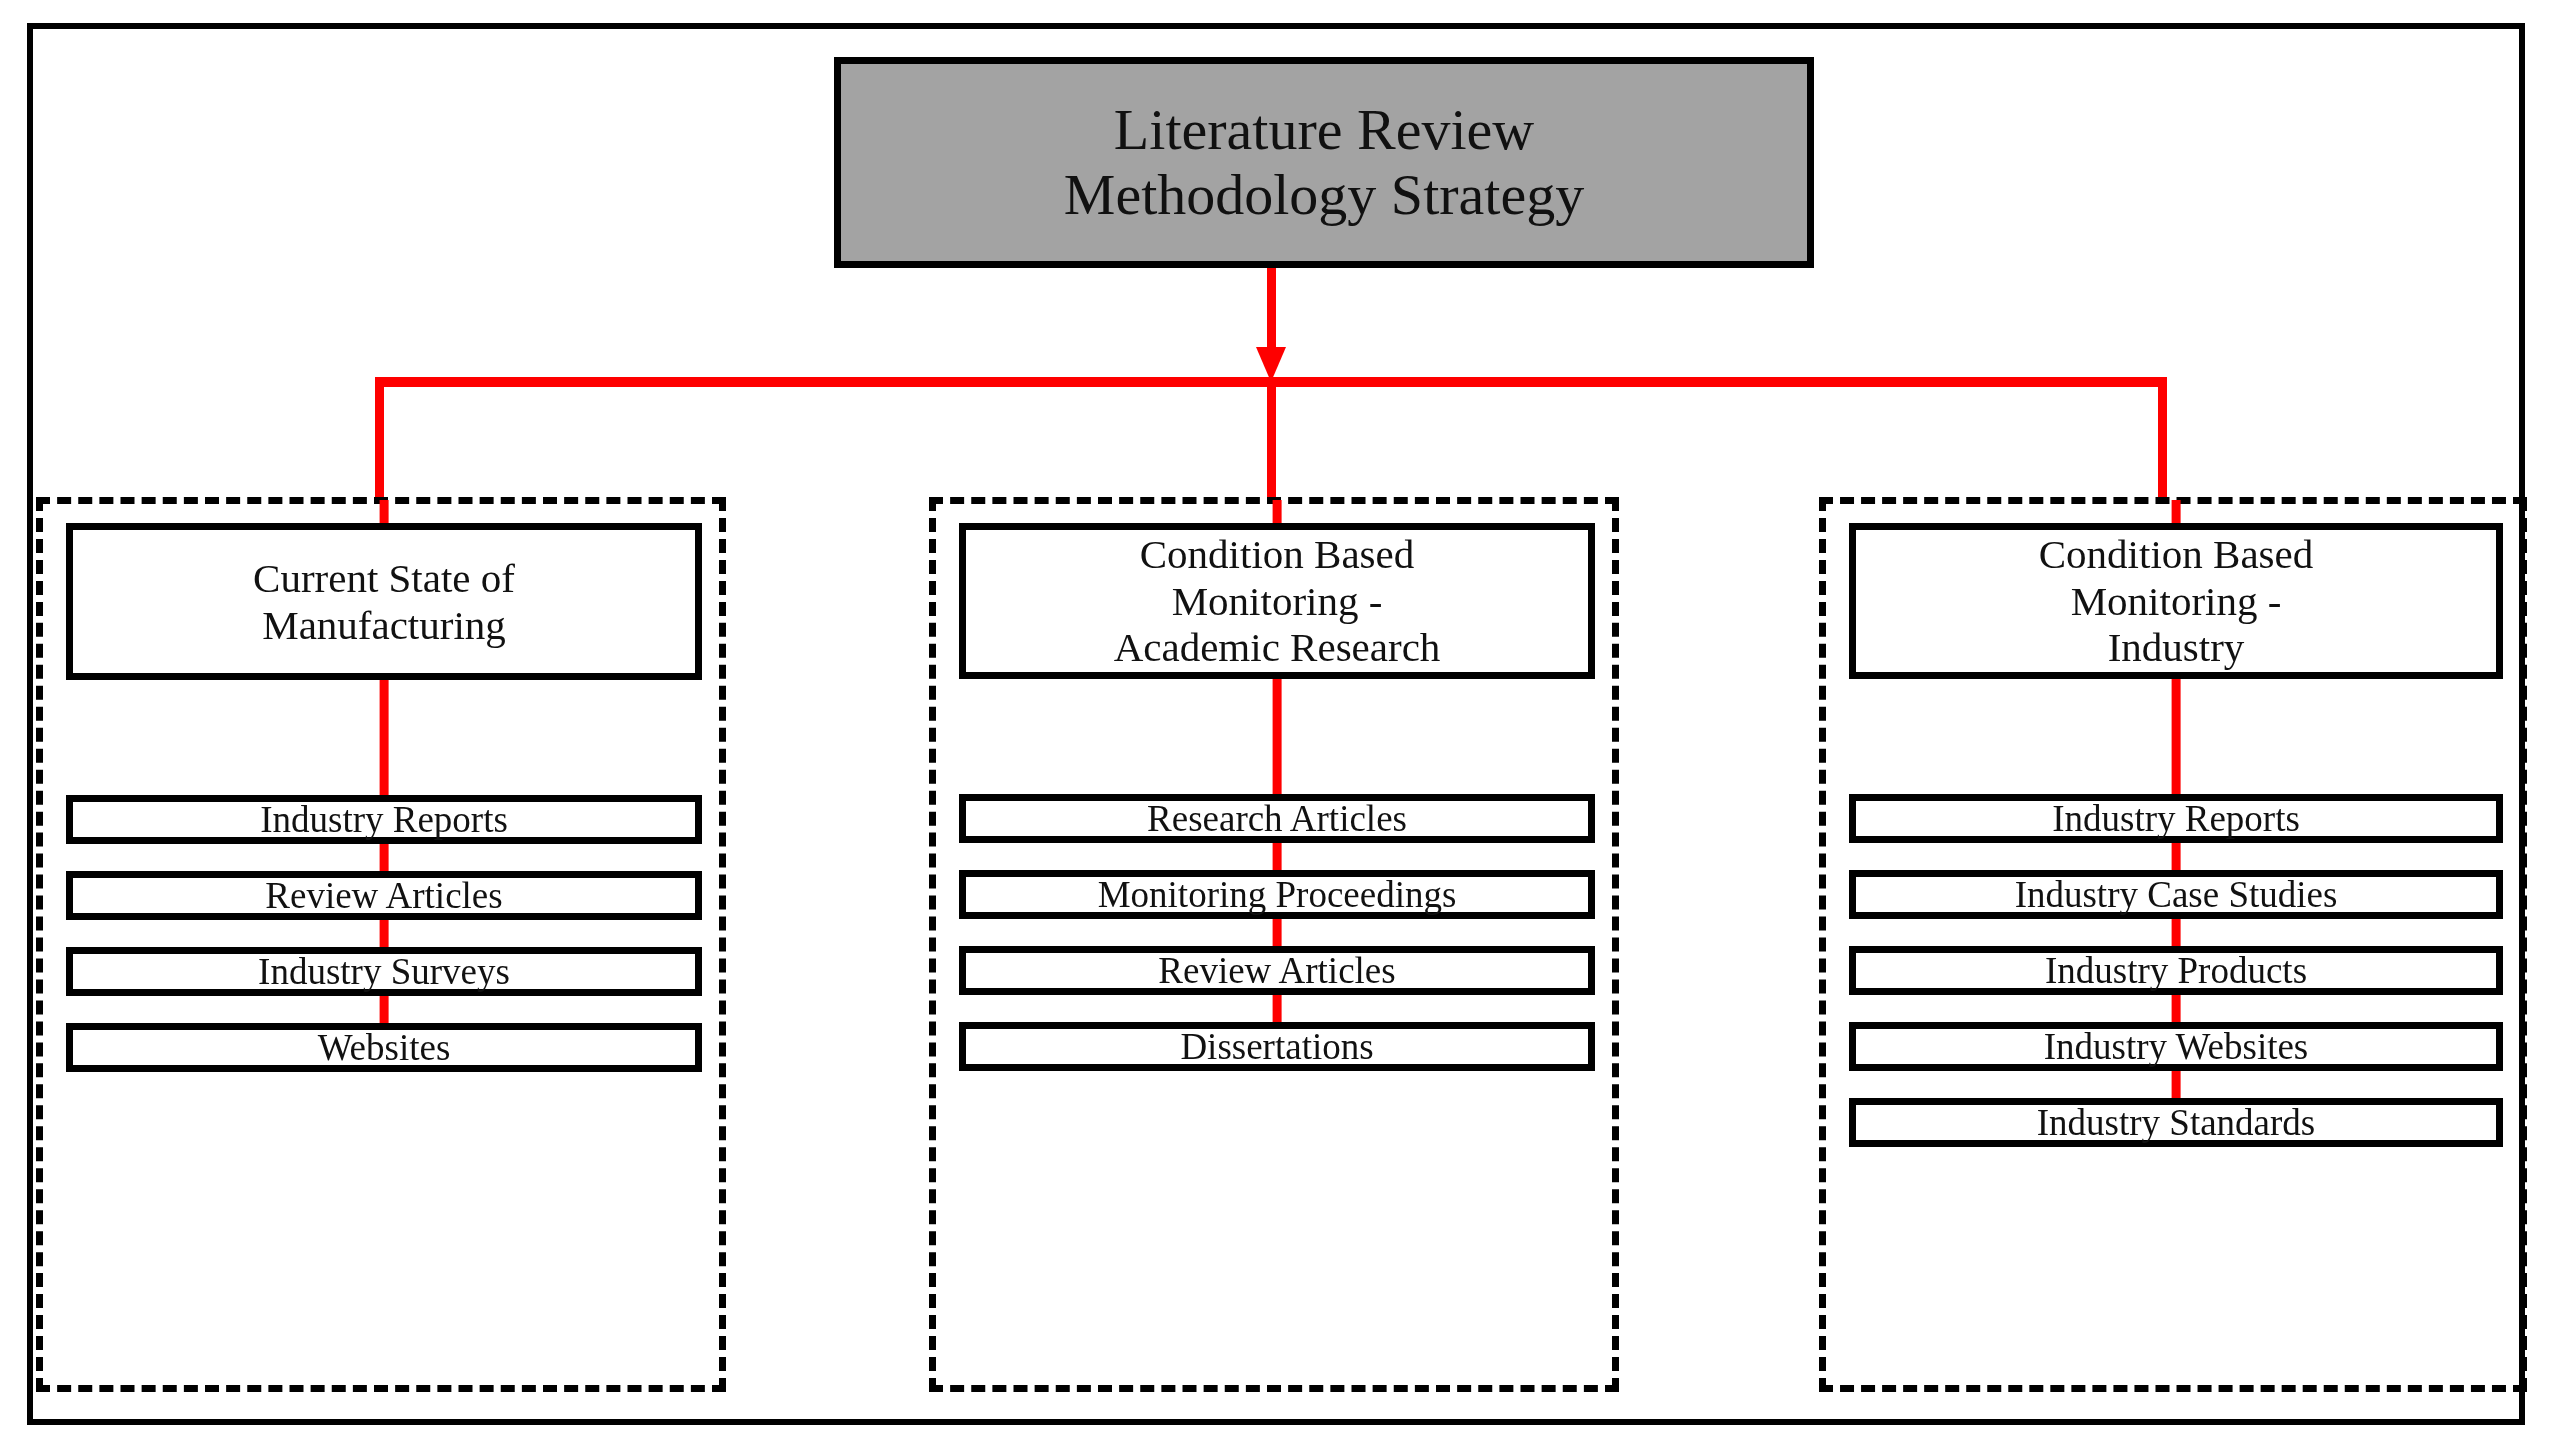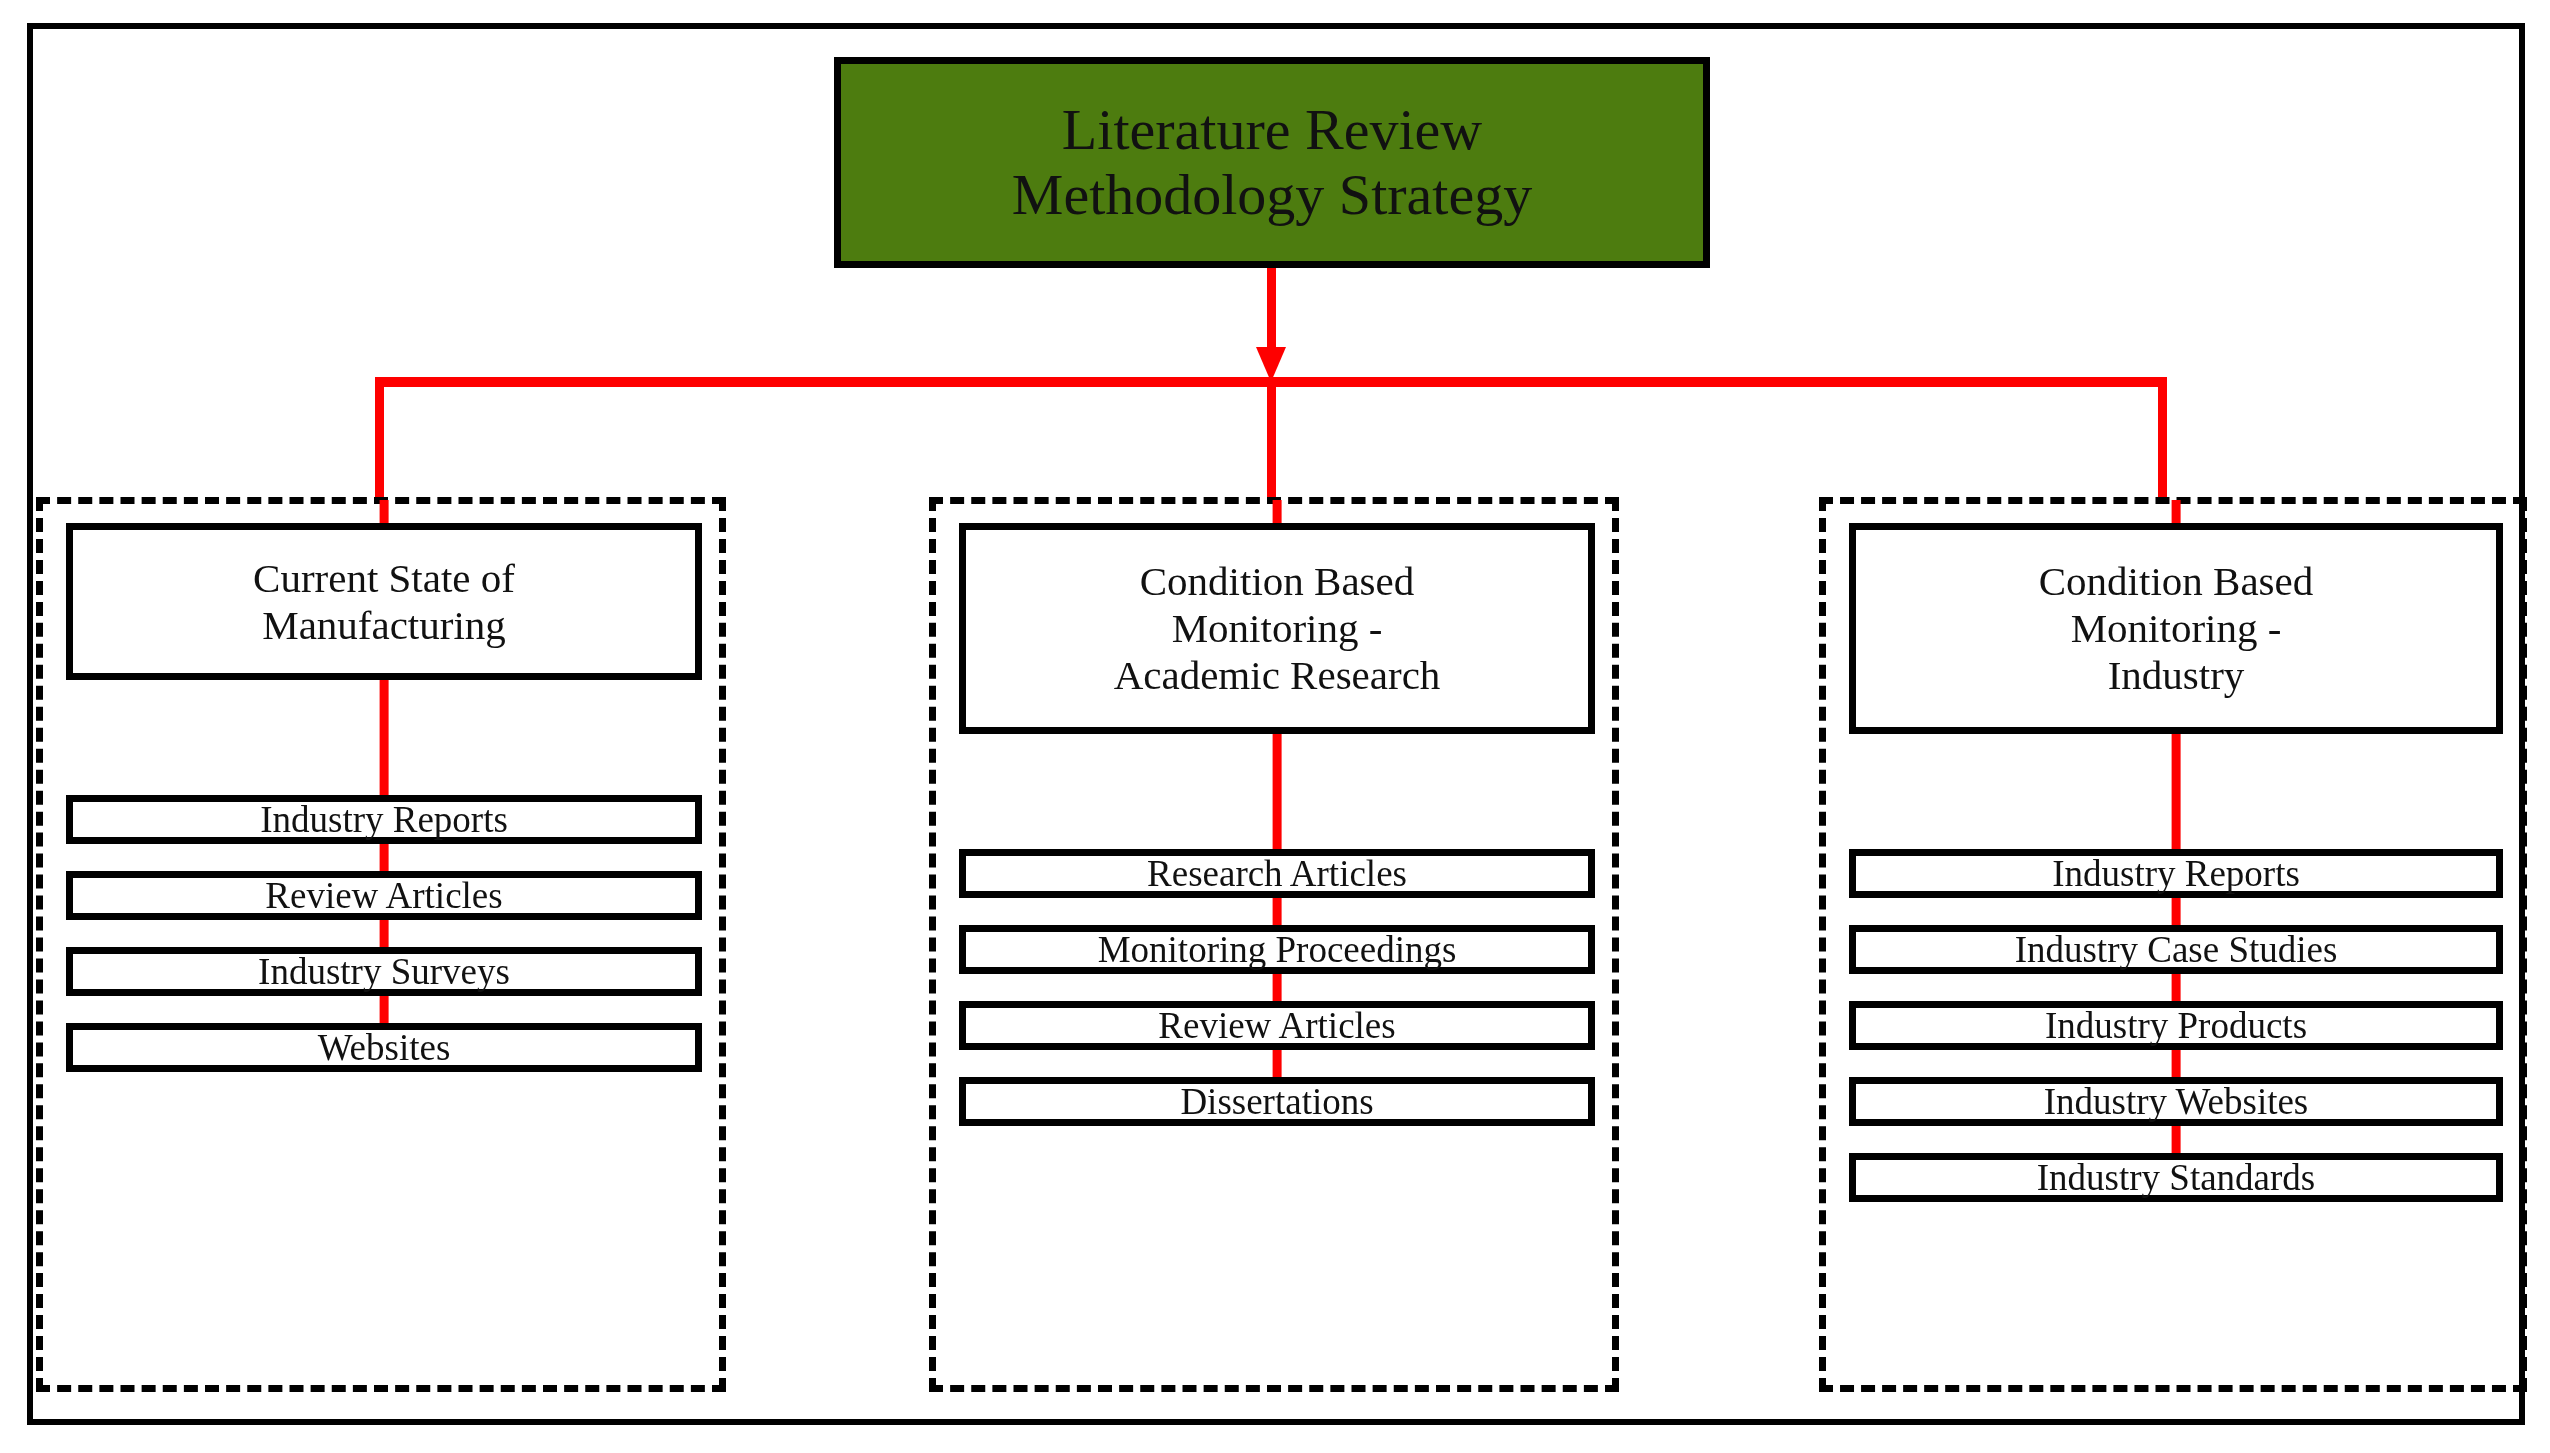--- a/index.html
+++ b/index.html
@@ -31,25 +31,25 @@
     border: 6.1px solid #000000;
     box-sizing: border-box;
     background: #ffffff;
   }
 
   
   #root-box {
     position: absolute;
     left: 834px;
     top: 57px;
-    width: 876px;
+    width: 980px;
     height: 211px;
     border: 7.4px solid #000000;
     box-sizing: border-box;
-    background: #4d7c0f;
+    background: #a3a3a3;
     display: flex;
     align-items: center;
     justify-content: center;
     text-align: center;
     line-height: 1.12;
     font-size: 58px;
     color: #111111;
     padding: 0 16.2px;
     white-space: pre-line;
   }
@@ -134,21 +134,21 @@
     z-index: 2;
   }
 
   .node.header {
     font-size: 41px;
     line-height: 1.14;
     white-space: pre-line;
     padding: 4.1px 10.8px;
   }
   .node.header.h2 { height: 157px; }
-  .node.header.h3 { height: 211px; }
+  .node.header.h3 { height: 156px; }
 
   .node.leaf {
     height: 49px;
     font-size: 37px;
     padding: 0 10.8px;
   }
 
   
   .gap {
     position: relative;

